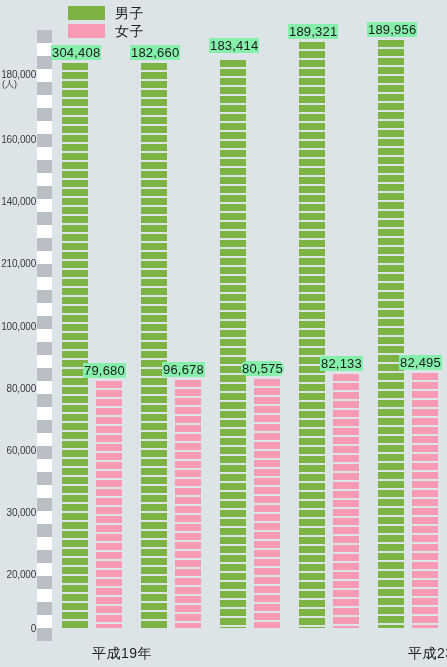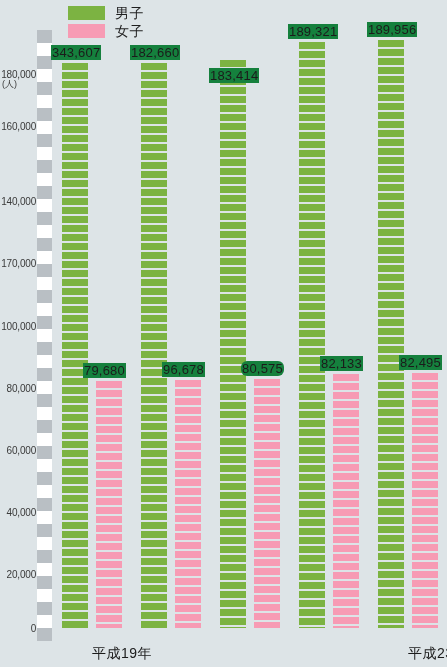--- a/index.html
+++ b/index.html
@@ -127,21 +127,21 @@
       to bottom,
       #f79bb4 0px, #f79bb4 7px,
       #dde4e7 7px, #dde4e7 9px
     );
   }
   .value-label {
     position: absolute;
     font-size: 13px;
     color: #1b1b1b;
     white-space: nowrap;
-    background: #15803d;
+    background: #86efac;
     padding: 0 1px;
     line-height: 15px;
     letter-spacing: 0.2px;
   }
   .value-label.boys  { left: -11px; }
   .value-label.girls { left: 21px; }
 
   .x-tick-label {
     position: absolute;
     bottom: 6px;
@@ -165,27 +165,27 @@
       <span class="legend-label">男子</span>
     </div>
     <div class="legend-row">
       <span class="legend-swatch girls"></span>
       <span class="legend-label">女子</span>
     </div>
   </div>
 
   <div id="y-axis-labels">
     <div class="y-tick-label" style="top:70px">180,000</div>
-    <div class="y-tick-label" style="top:122px">160,000</div>
+    <div class="y-tick-label" style="top:135px">160,000</div>
     <div class="y-tick-label" style="top:197px">140,000</div>
-    <div class="y-tick-label" style="top:259px">170,000</div>
+    <div class="y-tick-label" style="top:259px">210,000</div>
     <div class="y-tick-label" style="top:322px">100,000</div>
     <div class="y-tick-label" style="top:384px">80,000</div>
     <div class="y-tick-label" style="top:446px">60,000</div>
-    <div class="y-tick-label" style="top:508px">40,000</div>
+    <div class="y-tick-label" style="top:508px">30,000</div>
     <div class="y-tick-label" style="top:570px">20,000</div>
     <div class="y-tick-label" style="top:624px">0</div>
     <div id="y-unit-label">(人)</div>
   </div>
 
   <div id="axis-strip">
       <div class="axis-cell gray" style="top: 0px;"></div>
       <div class="axis-cell white" style="top: 13px;"></div>
       <div class="axis-cell gray" style="top: 26px;"></div>
       <div class="axis-cell white" style="top: 39px;"></div>
@@ -230,34 +230,34 @@
       <div class="axis-cell gray" style="top: 546px;"></div>
       <div class="axis-cell white" style="top: 559px;"></div>
       <div class="axis-cell gray" style="top: 572px;"></div>
       <div class="axis-cell white" style="top: 585px;"></div>
       <div class="axis-cell gray" style="top: 598px;"></div>
     </div>
 
   <div id="plot">
       <div class="bar-group" style="left: 62px;">
         <div class="bar boys" style="height: 565px;"></div>
-        <div class="value-label boys" style="bottom: 568px;">343,607</div>
+        <div class="value-label boys" style="bottom: 568px;">304,408</div>
         <div class="bar girls" style="height: 247px;"></div>
         <div class="value-label girls" style="bottom: 250px;">79,680</div>
       </div>
       <div class="x-tick-label" style="left: 92px;">平成19年</div>
       <div class="bar-group" style="left: 141px;">
         <div class="bar boys" style="height: 565px;"></div>
         <div class="value-label boys" style="bottom: 568px;">182,660</div>
         <div class="bar girls" style="height: 248px;"></div>
         <div class="value-label girls" style="bottom: 251px;">96,678</div>
       </div>
       <div class="bar-group" style="left: 220px;">
         <div class="bar boys" style="height: 568px;"></div>
-        <div class="value-label boys" style="bottom: 545px; text-align: right;">183,414</div>
+        <div class="value-label boys" style="bottom: 575px; text-align: right;">183,414</div>
         <div class="bar girls" style="height: 249px;"></div>
         <div class="value-label girls" style="bottom: 252px; border-radius: 6px;">80,575</div>
       </div>
       <div class="bar-group" style="left: 299px;">
         <div class="bar boys" style="height: 586px;"></div>
         <div class="value-label boys" style="bottom: 589px;">189,321</div>
         <div class="bar girls" style="height: 254px;"></div>
         <div class="value-label girls" style="bottom: 257px; text-align: right;">82,133</div>
       </div>
       <div class="bar-group" style="left: 378px;">

